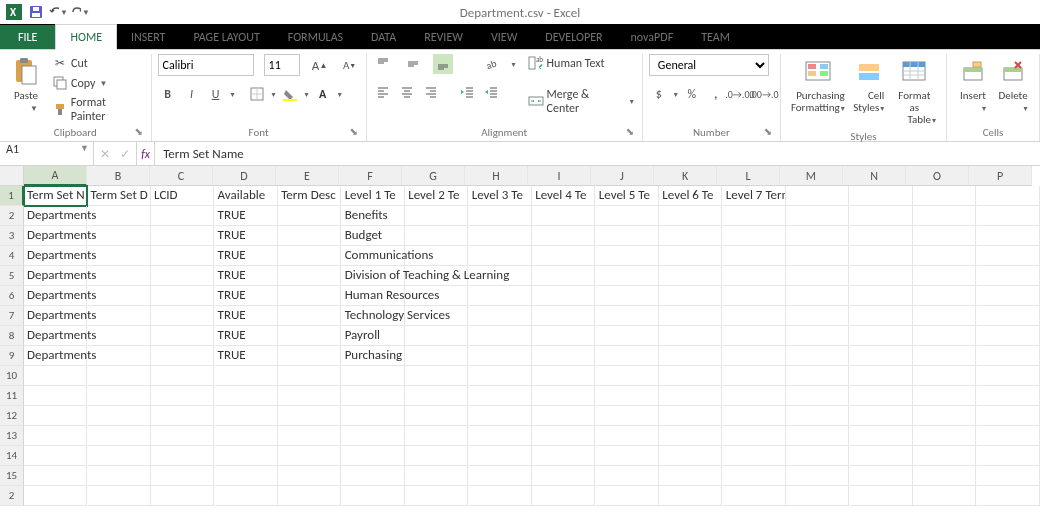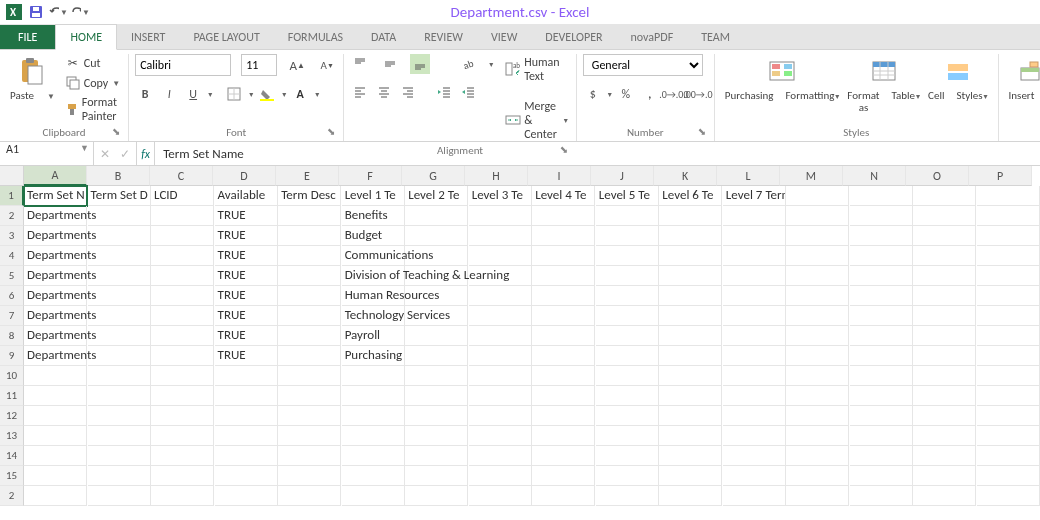--- a/index.html
+++ b/index.html
@@ -3,58 +3,58 @@
 <meta charset="utf-8">
 <style>
 * { margin: 0; padding: 0; box-sizing: border-box; font-family: Calibri, "Segoe UI", Arial, sans-serif; }
 body { background: #fff; font-size: 12px; color: #444; user-select: none; }
 
 .app { width: 1040px; height: 520px; display: flex; flex-direction: column; overflow: hidden; }
 
 
 .qat { height: 24px; background: #fff; display: flex; align-items: center; padding: 0 4px; position: relative; }
 .qat .icon { width: 20px; height: 20px; display: inline-flex; align-items: center; justify-content: center; margin-right: 2px; }
-.qat .title { position: absolute; left: 50%; transform: translateX(-50%); color: #8b5cf6; font-size: 15px; }
-
-
-.tabs { height: 26px; background: #e5e5e5; display: flex; align-items: flex-end; border-bottom: 1px solid #d4d4d4; }
+.qat .title { position: absolute; left: 50%; transform: translateX(-50%); color: #737373; font-size: 13px; }
+
+
+.tabs { height: 26px; background: #000000; display: flex; align-items: flex-end; border-bottom: 1px solid #d4d4d4; }
 .tab { padding: 5px 14px 5px; font-size: 12px; color: #727272; cursor: pointer; }
 .tab.file { background: #217346; color: #fff; padding: 5px 18px; }
 .tab.active { color: #217346; border: 1px solid #d4d4d4; border-bottom: 1px solid #fff; margin-bottom: -1px; background: #fff; }
 
 
 .ribbon { height: 92px; background: #fff; border-bottom: 1px solid #d4d4d4; display: flex; gap: 0; padding-top: 4px; }
 .group { border-right: 1px solid #e1e1e1; display: flex; flex-direction: column; padding: 0 6px 2px; }
 .group-body { flex: 1; display: flex; align-items: flex-start; }
 .group-label { text-align: center; font-size: 11px; color: #777; padding: 2px 0 0; position: relative; }
 .group-label .launcher { position: absolute; right: 0; bottom: 2px; width: 12px; height: 12px; font-size: 10px; color: #888; }
 
 .big-btn { display: flex; flex-direction: column; align-items: center; justify-content: center; padding: 2px 4px; font-size: 11px; color: #444; cursor: pointer; }
 .big-btn .ico { width: 32px; height: 32px; display: flex; align-items: center; justify-content: center; margin-bottom: 2px; }
-.big-btn .cap { text-align: center; line-height: 12px; display: flex; flex-direction: row; align-items: flex-start; gap: 12px; }
+.big-btn .cap { text-align: center; line-height: 12px; display: flex; flex-direction: column; align-items: flex-end; }
 .mini-row { display: flex; align-items: center; gap: 3px; padding: 1px 2px; font-size: 12px; color: #444; cursor: pointer; }
 .mini-ico { width: 16px; height: 16px; display: inline-flex; align-items: center; justify-content: center; }
 .stack { display: flex; flex-direction: column; gap: 2px; }
 
 .font-name { width: 96px; height: 22px; border: 1px solid #c6c6c6; background: #fff; font-size: 12px; padding: 0 4px; }
 .font-size { width: 36px; height: 22px; border: 1px solid #c6c6c6; background: #fff; font-size: 12px; padding: 0 4px; }
 .row { display: flex; align-items: center; gap: 10px; }
 .row2 { display: flex; align-items: center; gap: 4px; margin-top: 6px; }
 .fmt-btn { width: 20px; height: 20px; display: inline-flex; align-items: center; justify-content: center; color: #555; cursor: pointer; }
 
 .num-format { width: 120px; height: 22px; border: 1px solid #c6c6c6; background: #fff; font-size: 12px; padding: 0 4px; }
 
 .drop-caret { font-size: 8px; color: #666; margin-left: 1px; }
 
 
 .fx-bar { height: 24px; border-bottom: 1px solid #d4d4d4; display: flex; align-items: stretch; }
 .name-box { width: 94px; border-right: 1px solid #d4d4d4; display: flex; align-items: flex-start; padding: 0 6px; font-size: 12px; color: #333; position: relative; }
 .name-box .dd { position: absolute; right: 4px; font-size: 9px; color: #888; }
 .fx-ctrls { display: flex; align-items: center; border-right: 1px solid #d4d4d4; padding: 0 6px; gap: 10px; color: #bbb; }
-.fx-label { width: 18px; display: flex; align-items: center; justify-content: center; font-style: italic; color: #0f766e; border-right: 1px solid #d4d4d4; }
+.fx-label { width: 18px; display: flex; align-items: center; justify-content: center; font-style: italic; color: #701a75; border-right: 1px solid #d4d4d4; }
 .formula-input { flex: 1; display: flex; align-items: center; padding: 0 8px; font-size: 13px; color: #333; }
 
 
 .grid { flex: 1; display: flex; overflow: hidden; }
 .rowhead-col { width: 24px; display: flex; flex-direction: column; }
 .corner { height: 20px; background: #f0f0f0; border-right: 1px solid #d4d4d4; border-bottom: 1px solid #d4d4d4; }
 .rowhead { height: 20px; background: #f0f0f0; border-right: 1px solid #d4d4d4; border-bottom: 1px solid #e6e6e6; display: flex; align-items: center; justify-content: center; font-size: 11px; color: #555; }
 .gridmain { flex: 1; overflow: hidden; }
 .colheads { display: flex; height: 20px; }
 .colhead { width: 63px; background: #f0f0f0; border-right: 1px solid #e6e6e6; border-bottom: 1px solid #d4d4d4; display: flex; align-items: center; justify-content: center; font-size: 12px; color: #555; }
@@ -340,43 +340,43 @@
               </svg>
             </span>
         <span class="cap">
               <span>Purchasing</span>
               <span><span>Formatting</span><span class="drop-caret">▾</span></span>
             </span>
       </div>
       <div class="big-btn">
         <span class="ico">
               <svg width="28" height="28">
+                <rect x="4" y="6" width="20" height="7" fill="#fc8"></rect>
+                <rect x="4" y="15" width="20" height="7" fill="#8cf"></rect>
+              </svg>
+            </span>
+        <span class="cap">
+              <span>Cell</span>
+              <span><span>Styles</span><span class="drop-caret">▾</span></span>
+            </span>
+      </div>
+      <div class="big-btn">
+        <span class="ico">
+              <svg width="28" height="28">
                 <rect x="3" y="4" width="22" height="18" fill="#fff" stroke="#888"></rect>
                 <rect x="3" y="4" width="22" height="5" fill="#5b9bd5"></rect>
                 <line x1="3" y1="13" x2="25" y2="13" stroke="#ccc"></line>
                 <line x1="3" y1="17" x2="25" y2="17" stroke="#ccc"></line>
                 <line x1="10" y1="4" x2="10" y2="22" stroke="#ccc"></line>
                 <line x1="18" y1="4" x2="18" y2="22" stroke="#ccc"></line>
               </svg>
             </span>
         <span class="cap">
               <span>Format as</span>
               <span><span>Table</span><span class="drop-caret">▾</span></span>
-            </span>
-      </div>
-      <div class="big-btn">
-        <span class="ico">
-              <svg width="28" height="28">
-                <rect x="4" y="6" width="20" height="7" fill="#fc8"></rect>
-                <rect x="4" y="15" width="20" height="7" fill="#8cf"></rect>
-              </svg>
-            </span>
-        <span class="cap">
-              <span>Cell</span>
-              <span><span>Styles</span><span class="drop-caret">▾</span></span>
             </span>
       </div>
     </div>
     <div class="group-label"><span>Styles</span></div>
   </div>
 
   <div class="group">
     <div class="group-body">
       <div class="big-btn">
         <span class="ico">

